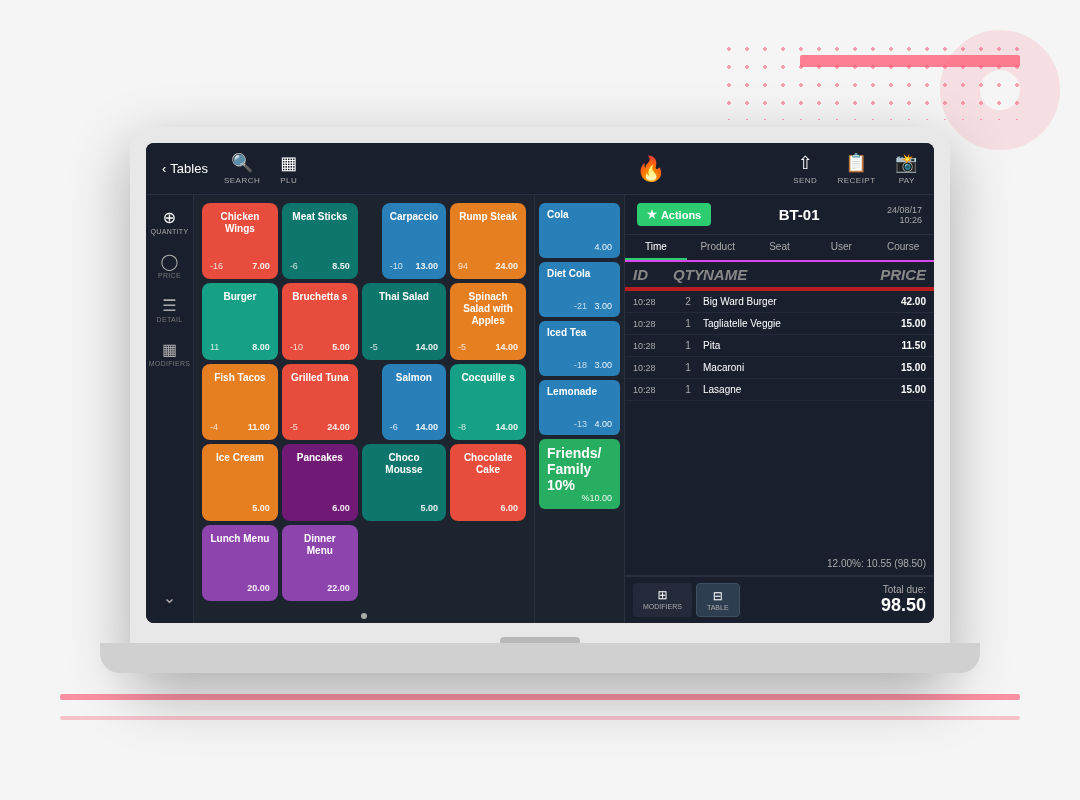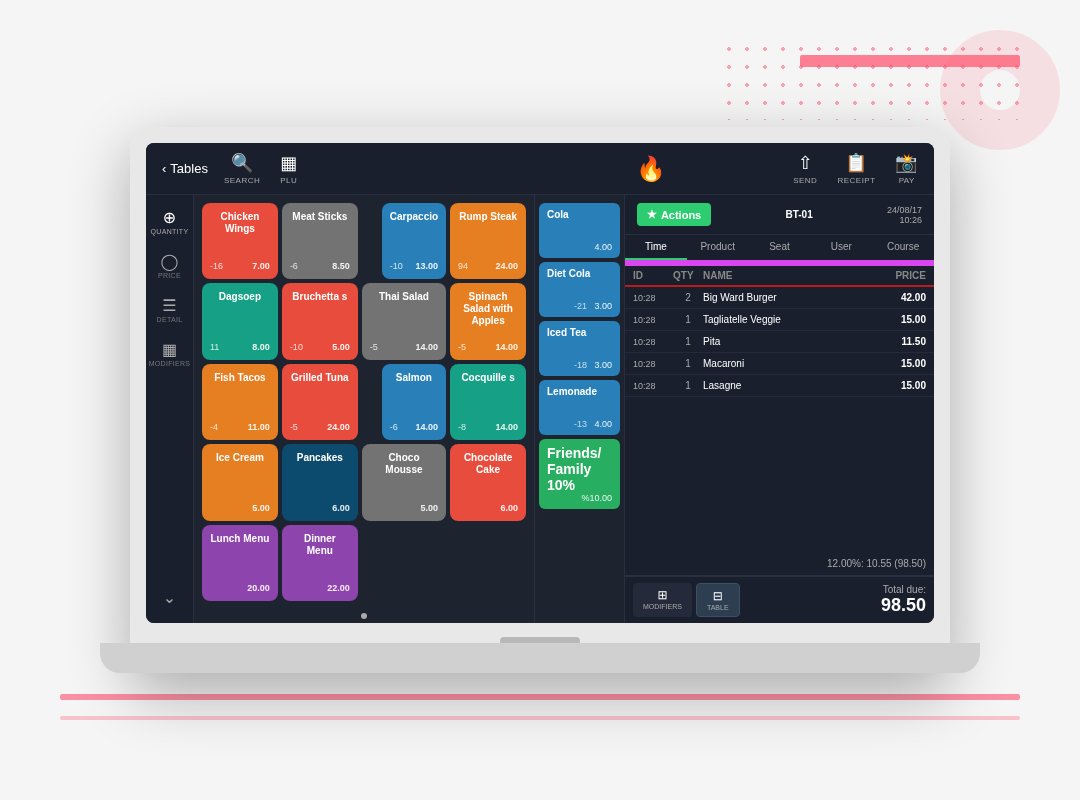--- a/index.html
+++ b/index.html
@@ -244,26 +244,26 @@
     .menu-item .item-num {
       font-size: 9px;
       color: rgba(255,255,255,0.8);
     }
     .menu-item .item-price {
       font-size: 9px;
       color: rgba(255,255,255,0.9);
       font-weight: 600;
     }
     .item-red { background: #e74c3c; }
-    .item-green { background: #737373; }
+    .item-green { background: #0f766e; }
     .item-blue { background: #2980b9; margin-left: 20px; }
     .item-orange { background: #e67e22; }
     .item-teal { background: #16a085; }
     .item-purple { background: #8e44ad; }
-    .item-yellow { background: #0c4a6e; }
+    .item-yellow { background: #701a75; }
 
     
     .pos-drinks {
       width: 90px;
       background: #1e2330;
       display: flex;
       flex-direction: column;
       padding: 8px 4px;
       gap: 4px;
       border-left: 1px solid #2a2f40;
@@ -320,53 +320,54 @@
       border-radius: 4px;
       font-size: 11px;
       font-weight: 600;
       cursor: pointer;
       display: flex;
       align-items: center;
       gap: 4px;
     }
     .table-id {
       color: white;
-      font-size: 10px;
+      font-size: 15px;
       font-weight: 700;
     }
     .order-datetime {
       color: #aaa;
       font-size: 9px;
       text-align: right;
     }
     .order-tabs {
       display: flex;
-      border-bottom: 6px solid #d946ef;
+      border-bottom: 2px solid #d946ef;
     }
     .order-tab {
       flex: 1;
       padding: 6px 4px;
       text-align: center;
       font-size: 10px;
       color: #aaa;
       cursor: pointer;
       border-bottom: 2px solid transparent;
     }
     .order-tab.active {
       color: white;
       border-bottom: 2px solid #2ecc71;
     }
     .order-table-header {
       display: grid;
       grid-template-columns: 40px 30px 1fr 60px;
       padding: 4px 8px;
-      font-size: 10px;
+      font-size: 15px;
       color: #888;
       font-weight: 600;
-      border-bottom: 2px solid #b91c1c;
+      border-bottom: 4px solid #b91c1c;
+      font-style: italic;
     }
     .order-items {
       flex: 1;
       overflow-y: auto;
     }
     .order-row {
       display: grid;
       grid-template-columns: 40px 30px 1fr 60px;
       padding: 5px 8px;
       border-bottom: 1px solid #252a3a;
@@ -529,21 +530,21 @@
     </div>
   </div>
               <div class="menu-item item-orange">
     <span class="item-name">Rump Steak</span>
     <div class="item-footer">
       <span class="item-num">94</span>
       <span class="item-price">24.00</span>
     </div>
   </div>
               <div class="menu-item item-teal">
-    <span class="item-name">Dagsoep</span>
+    <span class="item-name">Burger</span>
     <div class="item-footer">
       <span class="item-num">11</span>
       <span class="item-price">8.00</span>
     </div>
   </div>
               <div class="menu-item item-red">
     <span class="item-name">Bruchetta s</span>
     <div class="item-footer">
       <span class="item-num">-10</span>
       <span class="item-price">5.00</span>

